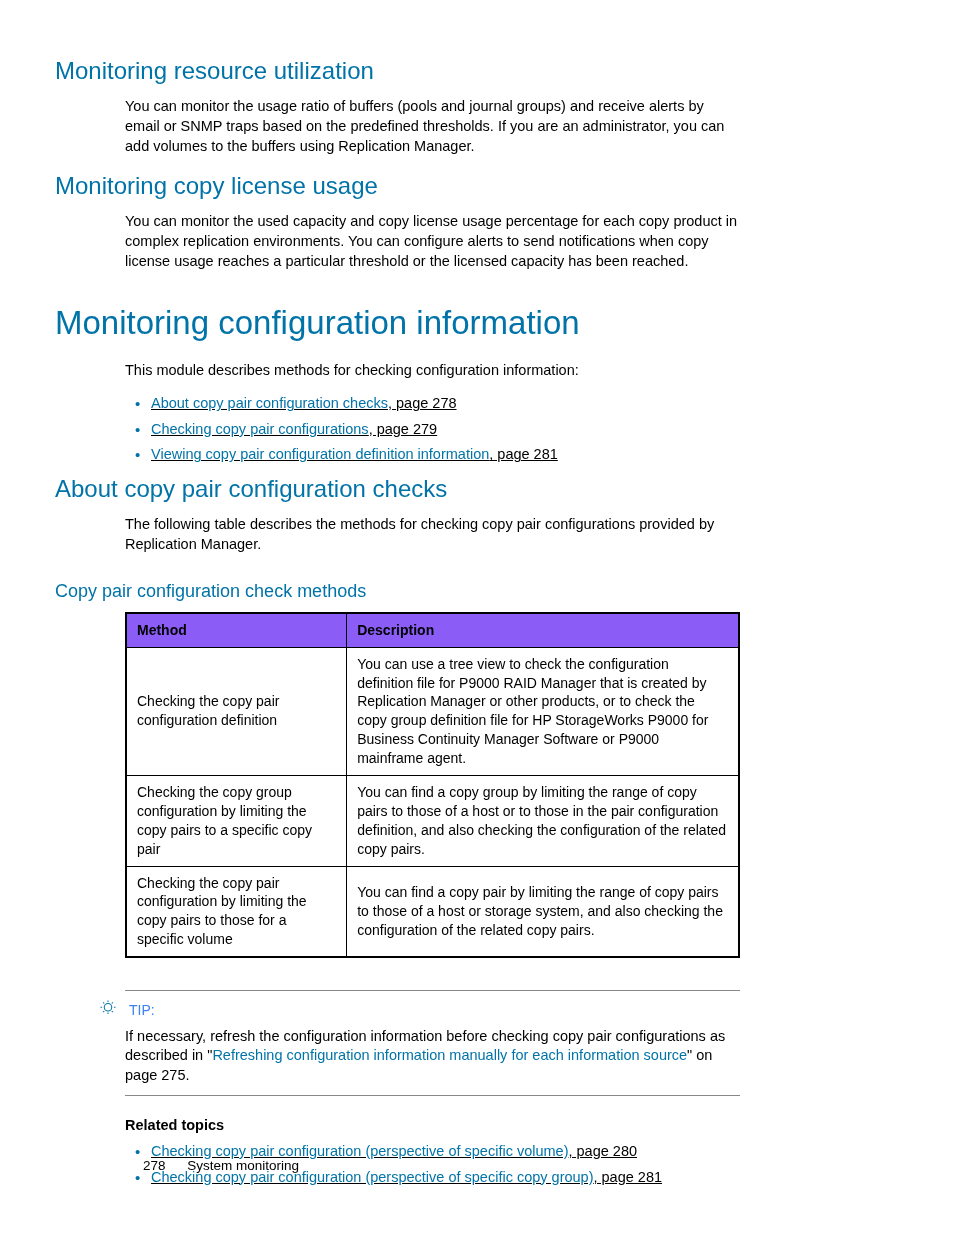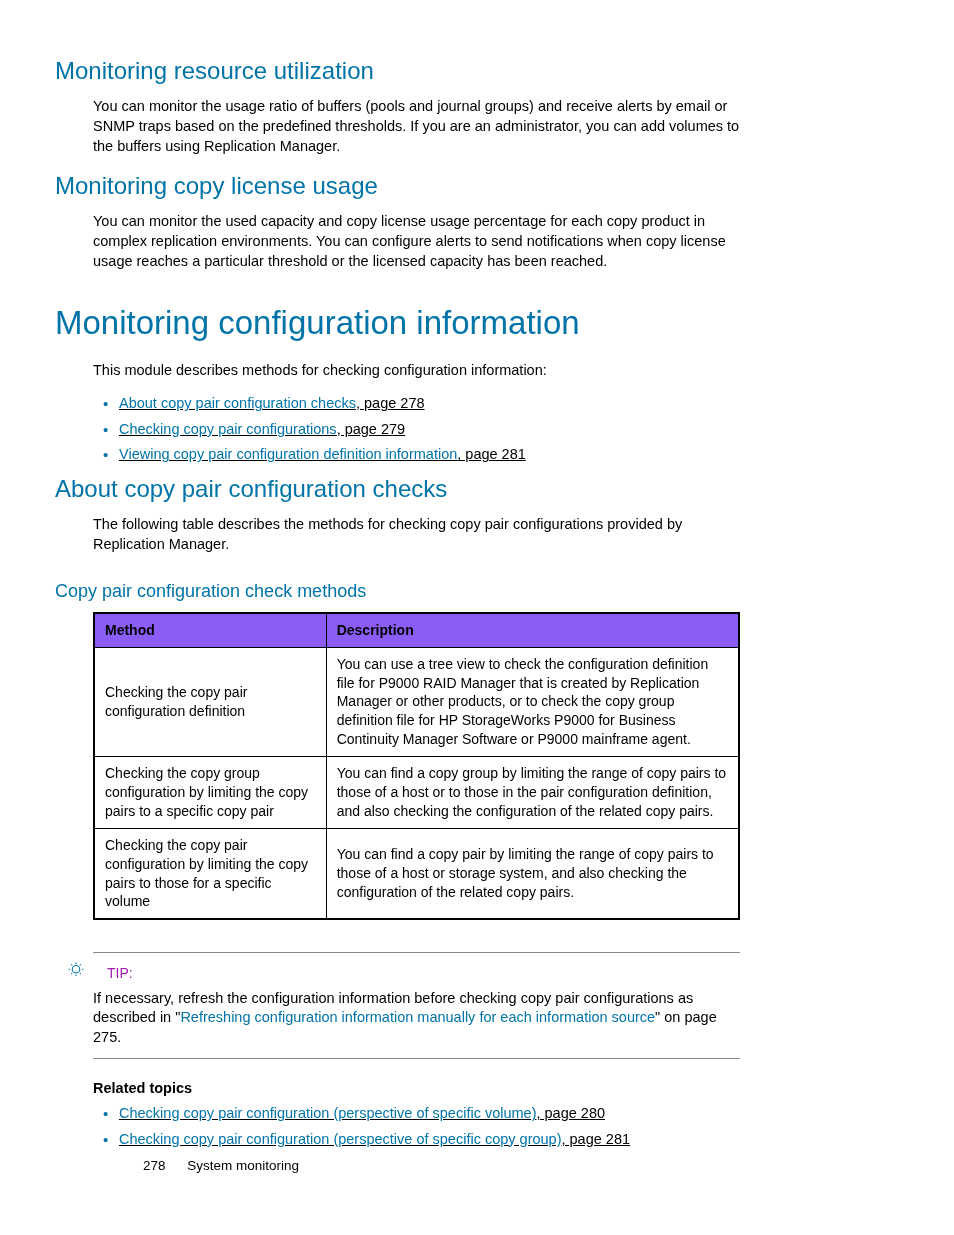--- a/index.html
+++ b/index.html
@@ -29,21 +29,21 @@
     font-size: 33px;
     margin: 30px 0 15px 0;
   }
   .h3 {
     color: #0073a8;
     font-weight: 400;
     font-size: 18px;
     margin: 25px 0 8px 0;
   }
   .body-indent {
-    margin-left: 38px;
+    margin-left: 70px;
   }
   p {
     margin: 0 0 14px 0;
   }
   ul.bullets {
     list-style: none;
     padding: 0;
     margin: 6px 0 8px 0;
   }
   ul.bullets li {
@@ -84,22 +84,22 @@
   .tip-block {
     margin-top: 32px;
     border-top: 1px solid #888;
     border-bottom: 1px solid #888;
     padding: 8px 0 10px 0;
     position: relative;
   }
   .tip-row {
     display: flex;
     align-items: center;
-    gap: 22px;
-    color: #a21caf;
+    gap: 12px;
+    color: #3b82f6;
     margin-left: -26px;
     margin-bottom: 4px;
   }
   .tip-label {
     font-size: 14px;
   }
   .rel-heading {
     font-weight: bold;
     margin: 20px 0 4px 0;
     font-size: 14.5px;

